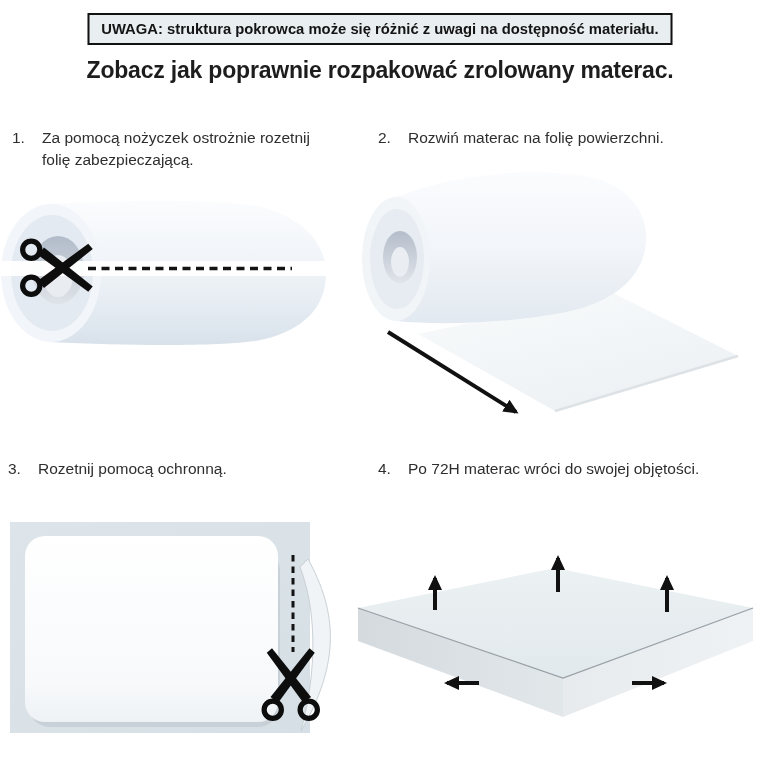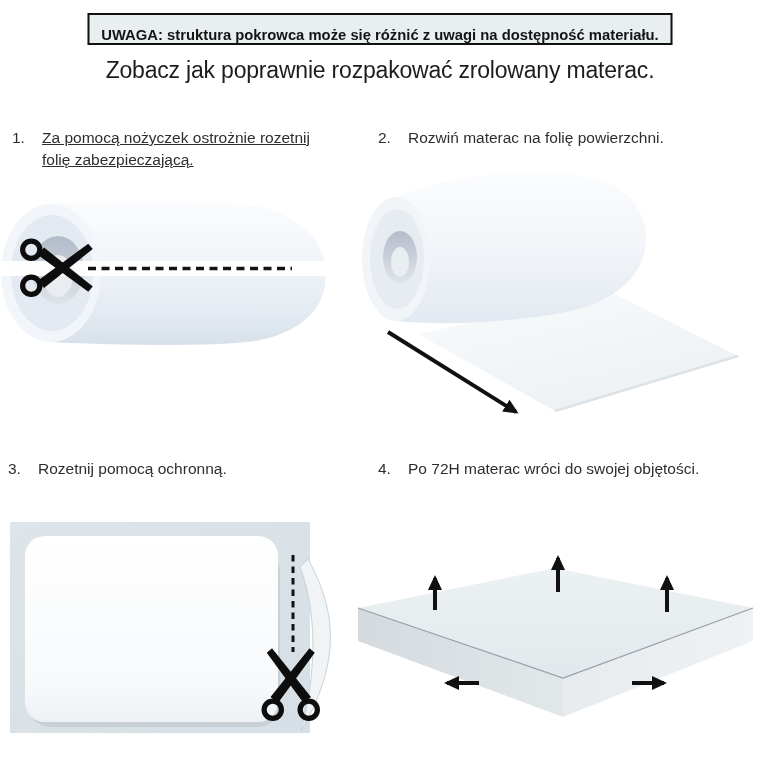--- a/index.html
+++ b/index.html
@@ -4,32 +4,32 @@
 <style>
   html,body{margin:0;padding:0;background:#ffffff;}
   .page{
     position:relative;width:760px;height:760px;background:#ffffff;overflow:hidden;
     font-family:"Liberation Sans","DejaVu Sans",sans-serif;color:#2e2e2e;
   }
   .notice-banner{
     position:absolute;top:13px;left:50%;transform:translateX(-50%);
     width:585px;height:32px;box-sizing:border-box;
     background:#e9eef1;border:2px solid #111111;
-    display:flex;align-items:flex-end;justify-content:center;
+    display:flex;align-items:center;justify-content:center;
     font-weight:bold;font-size:14.8px;color:#141414;white-space:nowrap;
   }
   .page-title{
     position:absolute;top:57px;left:0;width:760px;text-align:center;
-    font-size:23px;font-weight:normal;color:#1d1d1d;letter-spacing:-0.2px;
+    font-size:23px;font-weight:bold;color:#1d1d1d;letter-spacing:-0.2px;
   }
   .step-label{position:absolute;display:flex;font-size:15.5px;line-height:22px;color:#2e2e2e;}
   .step-label .num{width:30px;flex:0 0 30px;}
   .step-label .txt{flex:1;}
   #step1-label{left:12px;top:127px;width:312px;}
-  #step1-label .txt{max-width:274px;text-decoration:underline;}
+  #step1-label .txt{max-width:274px;}
   #step2-label{left:378px;top:127px;width:370px;}
   #step3-label{left:8px;top:458px;width:340px;}
   #step4-label{left:378px;top:458px;width:376px;}
   .illus{position:absolute;}
   #illus1{left:0;top:190px;}
   #illus2{left:356px;top:162px;}
   #illus3{left:5px;top:517px;}
   #illus4{left:357px;top:542px;}
 </style>
 </head>

